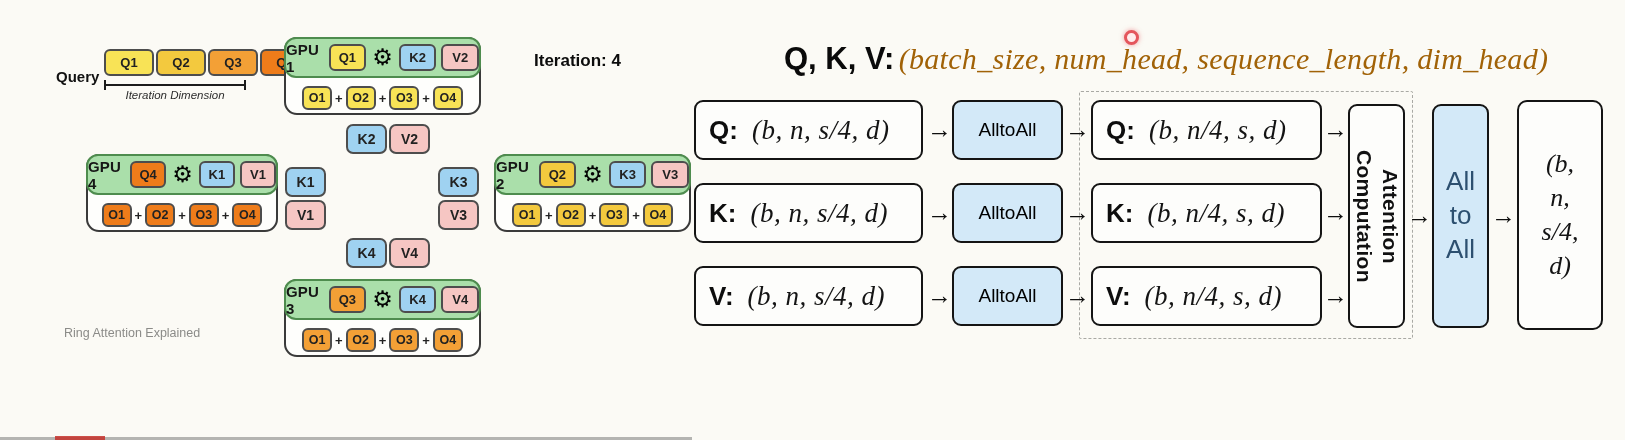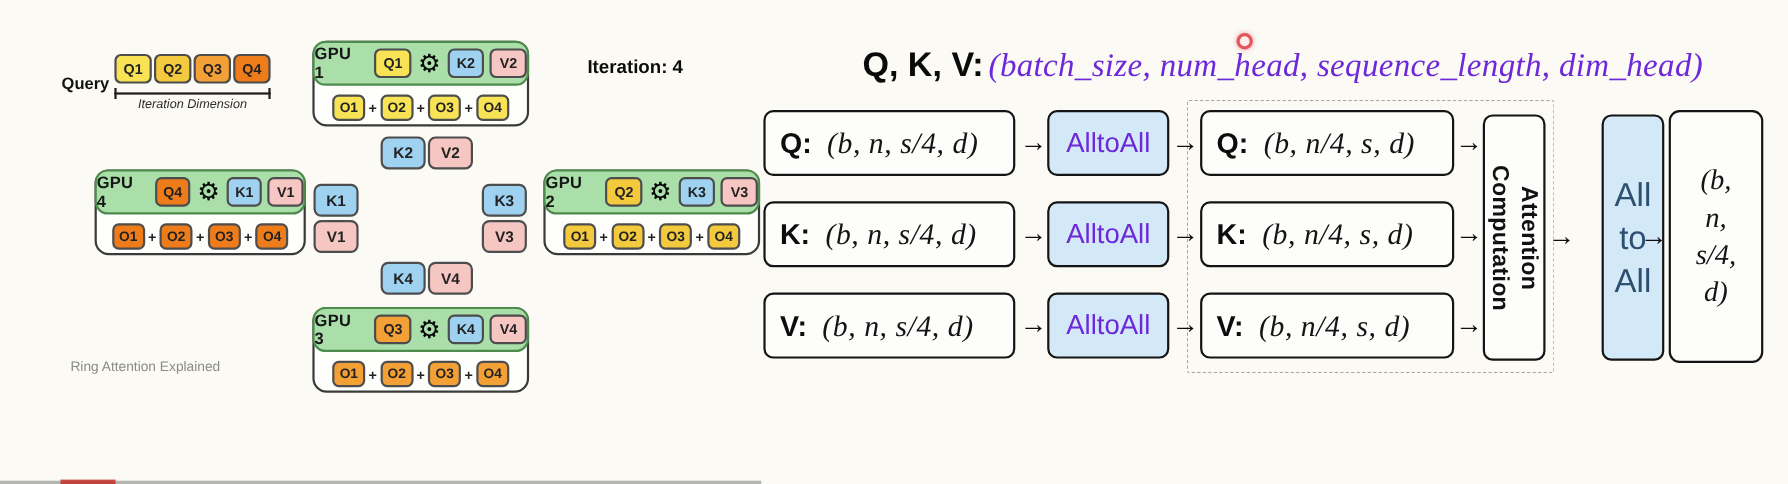--- a/index.html
+++ b/index.html
@@ -2,21 +2,21 @@
 <html><head>
 <meta charset="utf-8">
 <style>
   html,body{margin:0;padding:0;}
   body{font-family:"Liberation Sans",sans-serif;}
   #stage{position:relative;width:1625px;height:440px;background:#fbfaf5;overflow:hidden;}
 
   
   .chip{display:flex;align-items:center;justify-content:center;border:2px solid #4d4d4d;
         border-radius:6px;font-weight:bold;color:#222;box-sizing:border-box;}
-  .chip.sm{width:34px;height:27px;font-size:13px;}
+  .chip.sm{width:50px;height:27px;font-size:13px;}
   .chip.ringc{width:41px;height:30px;font-size:14px;border-radius:7px;position:absolute;}
   .chip.oc{width:30px;height:24px;font-size:12.5px;}
 
   
   .gpu{position:absolute;background:#fefefc;border:2px solid #3a3a3a;border-radius:13px;box-sizing:border-box;}
   .gpu-hdr{position:absolute;left:-2px;top:-2px;right:-2px;height:41px;
            border:2px solid #4e8c4e;border-radius:12px;box-sizing:border-box;
            display:flex;align-items:center;justify-content:center;gap:5px;}
   .gpu-name{font-size:15px;font-weight:bold;color:#161616;margin-right:4px;letter-spacing:.2px;}
   .gear{font-size:23px;line-height:1;color:#050505;margin:0 1px;}
@@ -38,39 +38,39 @@
 
   
   .tbox{position:absolute;background:#fdfdfb;border:2.5px solid #141414;border-radius:9px;
         box-sizing:border-box;height:60px;display:flex;align-items:center;padding-left:13px;gap:14px;}
   .tbox.col1{left:694px;width:229px;}
   .tbox.col2{left:1091px;width:231px;}
   .tlabel{font-weight:bold;font-size:26px;color:#0d0d0d;}
   .tshape{font-family:"Liberation Serif",serif;font-style:italic;font-size:27px;color:#141414;letter-spacing:.5px;}
   .a2a{position:absolute;left:952px;width:111px;height:60px;border:2.5px solid #141414;border-radius:9px;
        box-sizing:border-box;display:flex;align-items:center;justify-content:center;
-       font-size:25px;color:#6d28d9;}
+       font-size:19px;color:#000000;}
   .arrow{position:absolute;font-size:25px;color:#0d0d0d;line-height:1;}
   .dashed-group{position:absolute;left:1079px;top:91px;width:334px;height:248px;
                 border:1.5px dashed #a9a9a4;box-sizing:border-box;border-radius:2px;}
   .vbox{position:absolute;top:104px;width:57px;height:224px;border:2.5px solid #141414;border-radius:9px;
         box-sizing:border-box;display:flex;align-items:center;justify-content:center;}
   #attn-box{left:1348px;background:#fdfdfb;}
   #attn-text{writing-mode:vertical-rl;font-size:21px;font-weight:bold;color:#111;
              text-align:center;line-height:1.25;letter-spacing:.3px;}
-  #a2a-vert{left:1432px;flex-direction:column;font-size:30px;color:#2d5070;line-height:1.3;text-align:center;margin-left:24px;}
+  #a2a-vert{left:1432px;flex-direction:column;font-size:26px;color:#2d5070;line-height:1.3;text-align:center;}
   #out-box{position:absolute;left:1517px;top:100px;width:86px;height:230px;background:#fdfdfb;
            border:2.5px solid #141414;border-radius:10px;box-sizing:border-box;
            display:flex;flex-direction:column;align-items:center;justify-content:center;
            font-family:"Liberation Serif",serif;font-style:italic;font-size:26px;color:#141414;line-height:1.3;}
 
   
   #qkv-header{position:absolute;left:784px;top:41px;white-space:nowrap;}
   #qkv-header .hb{font-size:31px;font-weight:bold;color:#0a0a0a;}
-  #qkv-header .ht{font-family:"Liberation Serif",serif;font-style:italic;font-size:30px;color:#6d28d9;letter-spacing:.3px;}
+  #qkv-header .ht{font-family:"Liberation Serif",serif;font-style:italic;font-size:30px;color:#a16207;letter-spacing:.3px;}
   #laser{position:absolute;left:1124px;top:30px;width:9px;height:9px;border:3px solid #e4555c;
          border-radius:50%;background:#ffecec;box-shadow:0 0 5px rgba(230,80,90,.55);}
 
   
   #vbar{position:absolute;left:0;bottom:0;width:692px;height:3px;background:rgba(75,75,75,.4);}
   #vbar-red{position:absolute;left:55px;bottom:0;width:50px;height:4px;background:rgba(196,48,42,.85);}
 </style>
 </head>
 <body>
 

